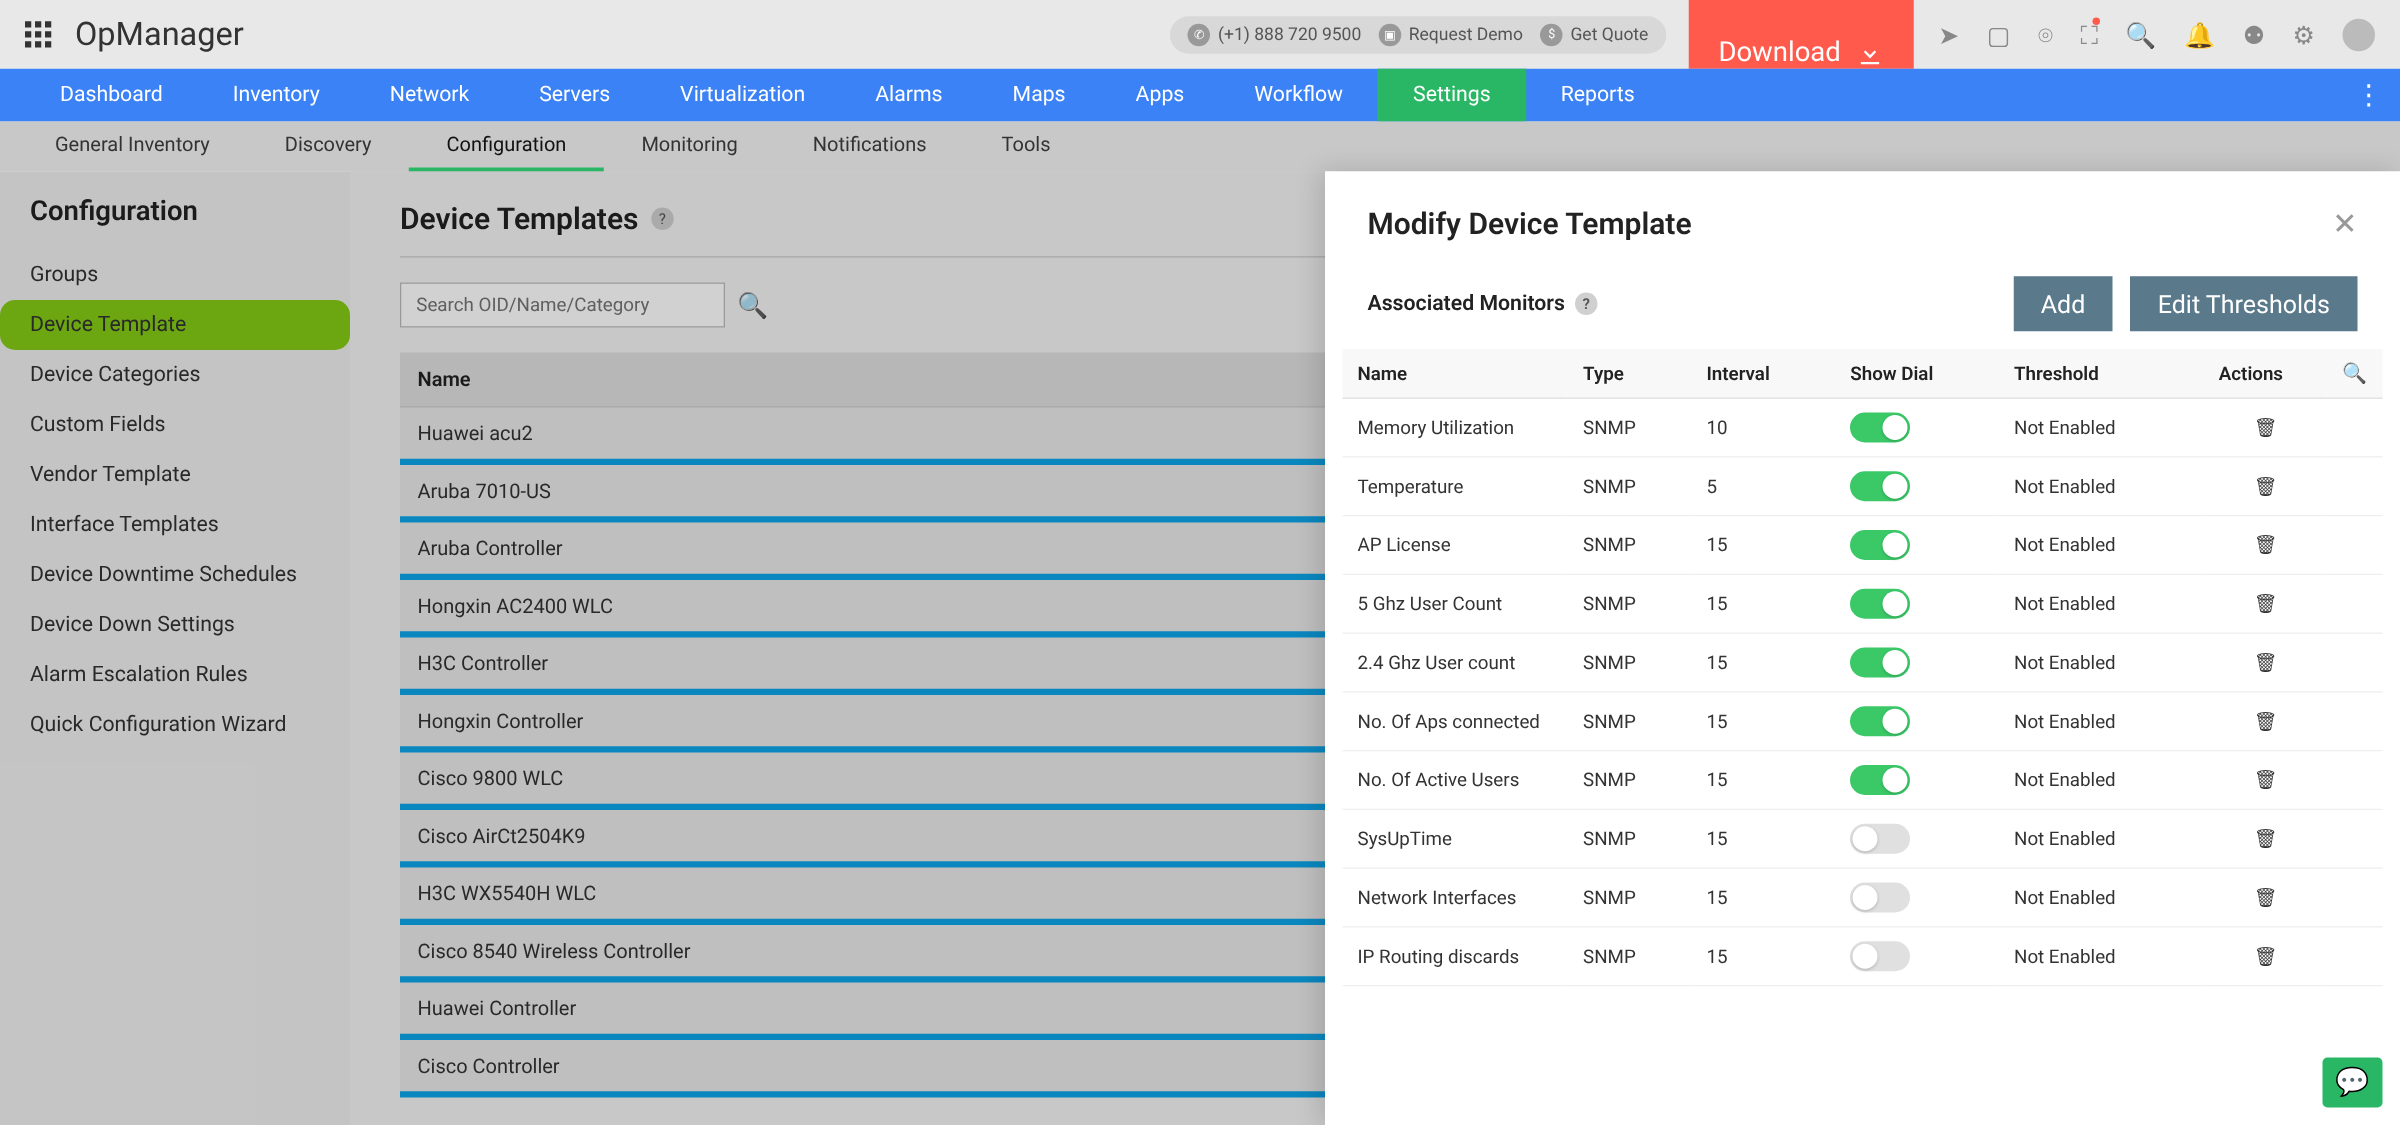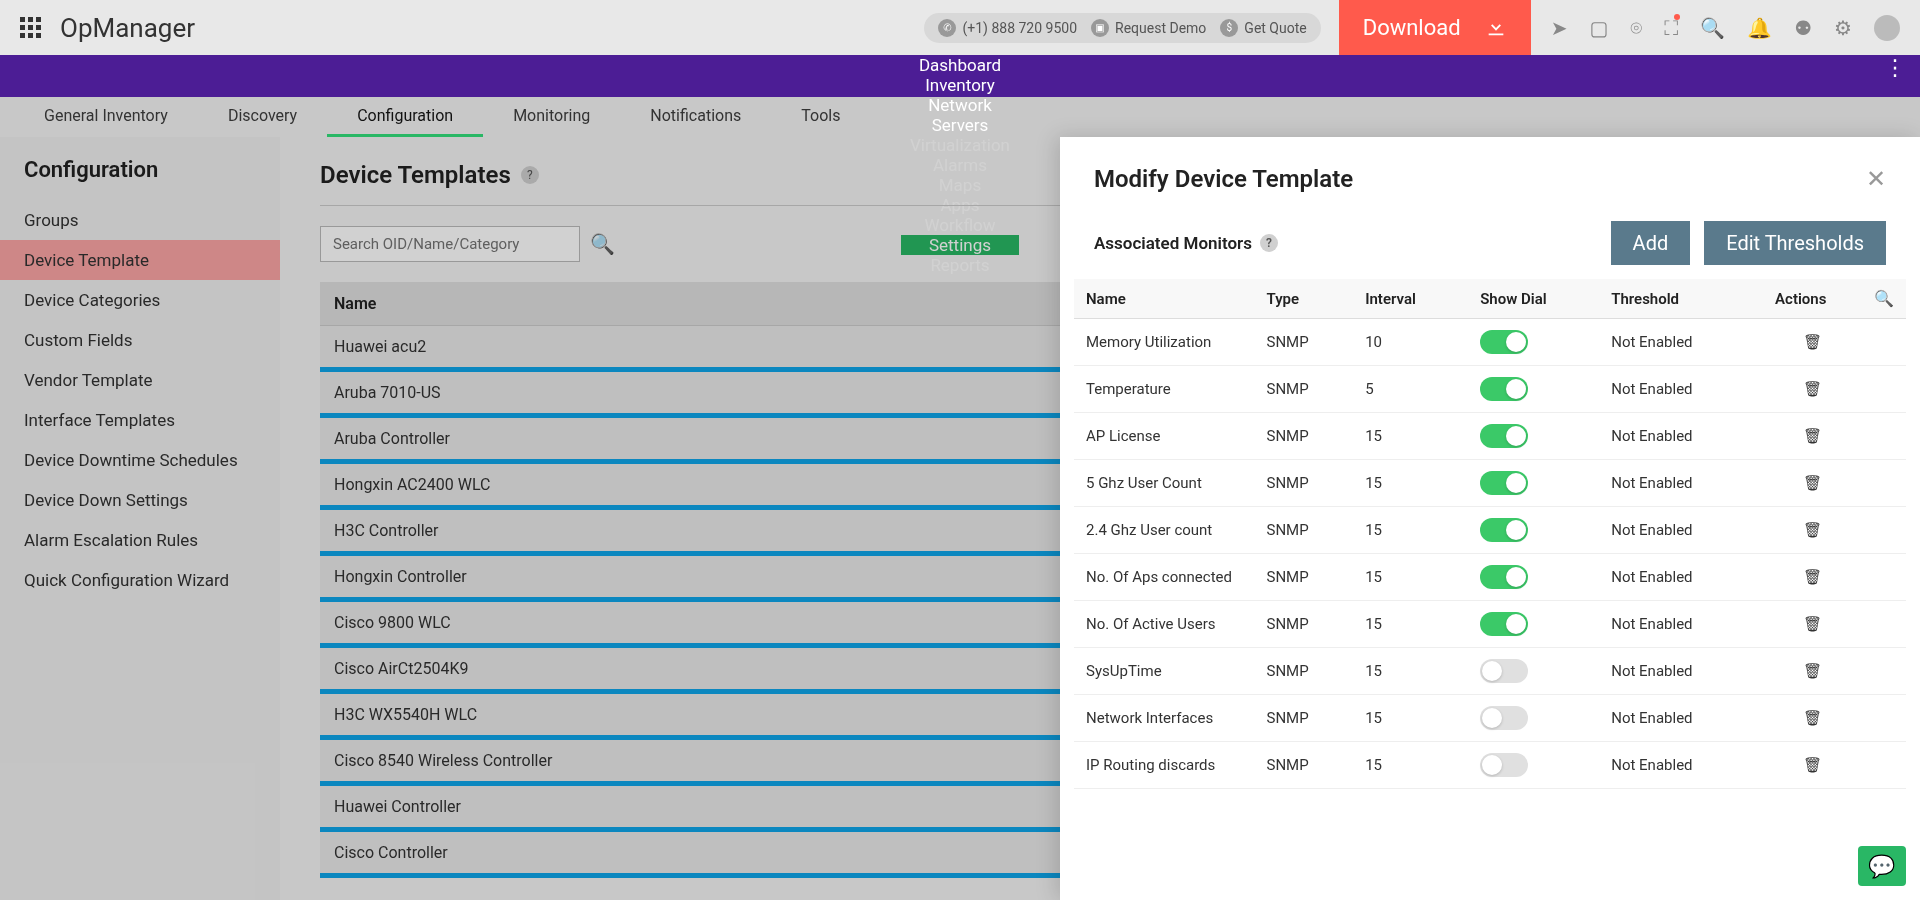--- a/index.html
+++ b/index.html
@@ -5,40 +5,40 @@
 * { margin:0; padding:0; box-sizing:border-box; font-family:-apple-system,BlinkMacSystemFont,"Segoe UI",Roboto,sans-serif; }
 body { background:#f5f5f5; width:1920px; height:900px; overflow:hidden; position:relative; }
 .topbar { height:55px; background:#e8e8e8; display:flex; align-items:center; padding:0 20px; }
 .apps-grid { width:22px; height:22px; display:grid; grid-template-columns:repeat(3,1fr); gap:2px; margin-right:18px; cursor:pointer; }
 .apps-grid span { background:#333; width:5px; height:5px; }
 .brand { font-size:26px; color:#333; font-weight:400; }
 .top-spacer { flex:1; }
 .contact-pill { background:#d8d8d8; border-radius:18px; padding:6px 14px; display:flex; align-items:center; gap:14px; margin-right:18px; }
 .contact-item { display:flex; align-items:center; gap:6px; font-size:14px; color:#555; cursor:pointer; }
 .circle-ic { width:18px; height:18px; border-radius:50%; background:#999; display:flex; align-items:center; justify-content:center; color:#fff; font-size:10px; }
-.download-btn { background:#ff5a4c; color:#fff; height:55px; padding:0 24px; display:flex; align-items:center; gap:24px; font-size:22px; cursor:pointer; }
+.download-btn { background:#ff5a4c; color:#fff; height:55px; padding:0 24px; display:flex; align-items:flex-end; gap:12px; font-size:22px; cursor:pointer; }
 .dl-box { width:22px; height:22px; position:relative; }
 .dl-box svg { width:100%; height:100%; fill:#fff; }
 .icon-tray { display:flex; align-items:center; gap:22px; margin-left:20px; }
 .icon-tray span { color:#888; font-size:20px; cursor:pointer; position:relative; }
 .gift-dot::after { content:''; position:absolute; top:-2px; right:-2px; width:6px; height:6px; background:#ff5a4c; border-radius:50%; }
 .avatar-ic { width:26px; height:26px; background:#bbb; border-radius:50%; }
-.mainnav { background:#4c1d95; height:42px; display:flex; align-items:center; padding:0 20px; position:relative;flex-direction:column; }
+.mainnav { background:#3b82f6; height:42px; display:flex; align-items:center; padding:0 20px; position:relative; }
 .mainnav a { color:#fff; font-size:17px; padding:0 28px; height:42px; display:flex; align-items:center; cursor:pointer; }
 .mainnav a.active { background:#29b765; }
 .nav-more { position:absolute; right:14px; color:#fff; font-size:22px; cursor:pointer; }
 .subnav { background:#c8c8c8; height:40px; display:flex; align-items:center; padding:0 14px; }
 .subnav a { color:#333; font-size:16px; padding:0 30px; height:40px; display:flex; align-items:center; cursor:pointer; border-bottom:3px solid transparent; }
 .subnav a.active { border-bottom-color:#29b765; color:#111; }
 .scrim { position:absolute; top:137px; left:0; right:0; bottom:0; background:rgba(0,0,0,0.18); }
 .content { position:absolute; top:137px; left:0; right:0; bottom:0; display:flex; }
 .sidebar { width:280px; background:#f0f0f0; padding-top:20px; }
 .sidebar h2 { font-size:22px; font-weight:600; color:#222; padding:0 24px 18px; }
 .sidebar-item { padding:10px 24px; font-size:17px; color:#333; cursor:pointer; }
-.sidebar-item.active { background:#fca5a5; }
+.sidebar-item.active { background:#84cc16;border-radius:12px; }
 .main { flex:1; padding:24px 40px; }
 .page-title { display:flex; align-items:center; gap:10px; margin-bottom:20px; border-bottom:1px solid #ccc; padding-bottom:16px; }
 .page-title h1 { font-size:24px; font-weight:600; color:#222; }
 .help-dot { width:18px; height:18px; border-radius:50%; background:#d0d0d0; color:#555; font-size:12px; display:flex; align-items:center; justify-content:center; cursor:pointer; }
 .search-row { display:flex; align-items:center; gap:10px; margin-bottom:20px; }
 .search-ipt { width:260px; height:36px; border:1px solid #bbb; padding:0 12px; font-size:15px; background:#fff; }
 .search-ic { font-size:20px; color:#222; cursor:pointer; }
 .dev-table { width:100%; border-collapse:collapse; }
 .dev-table th { text-align:left; padding:12px 14px; background:#e0e0e0; font-size:16px; font-weight:600; color:#222; border-bottom:1px solid #ccc; }
 .dev-table td { padding:11px 14px; font-size:16px; color:#333; border-bottom:5px solid #0ea5e9; background:#eaeaea; }

